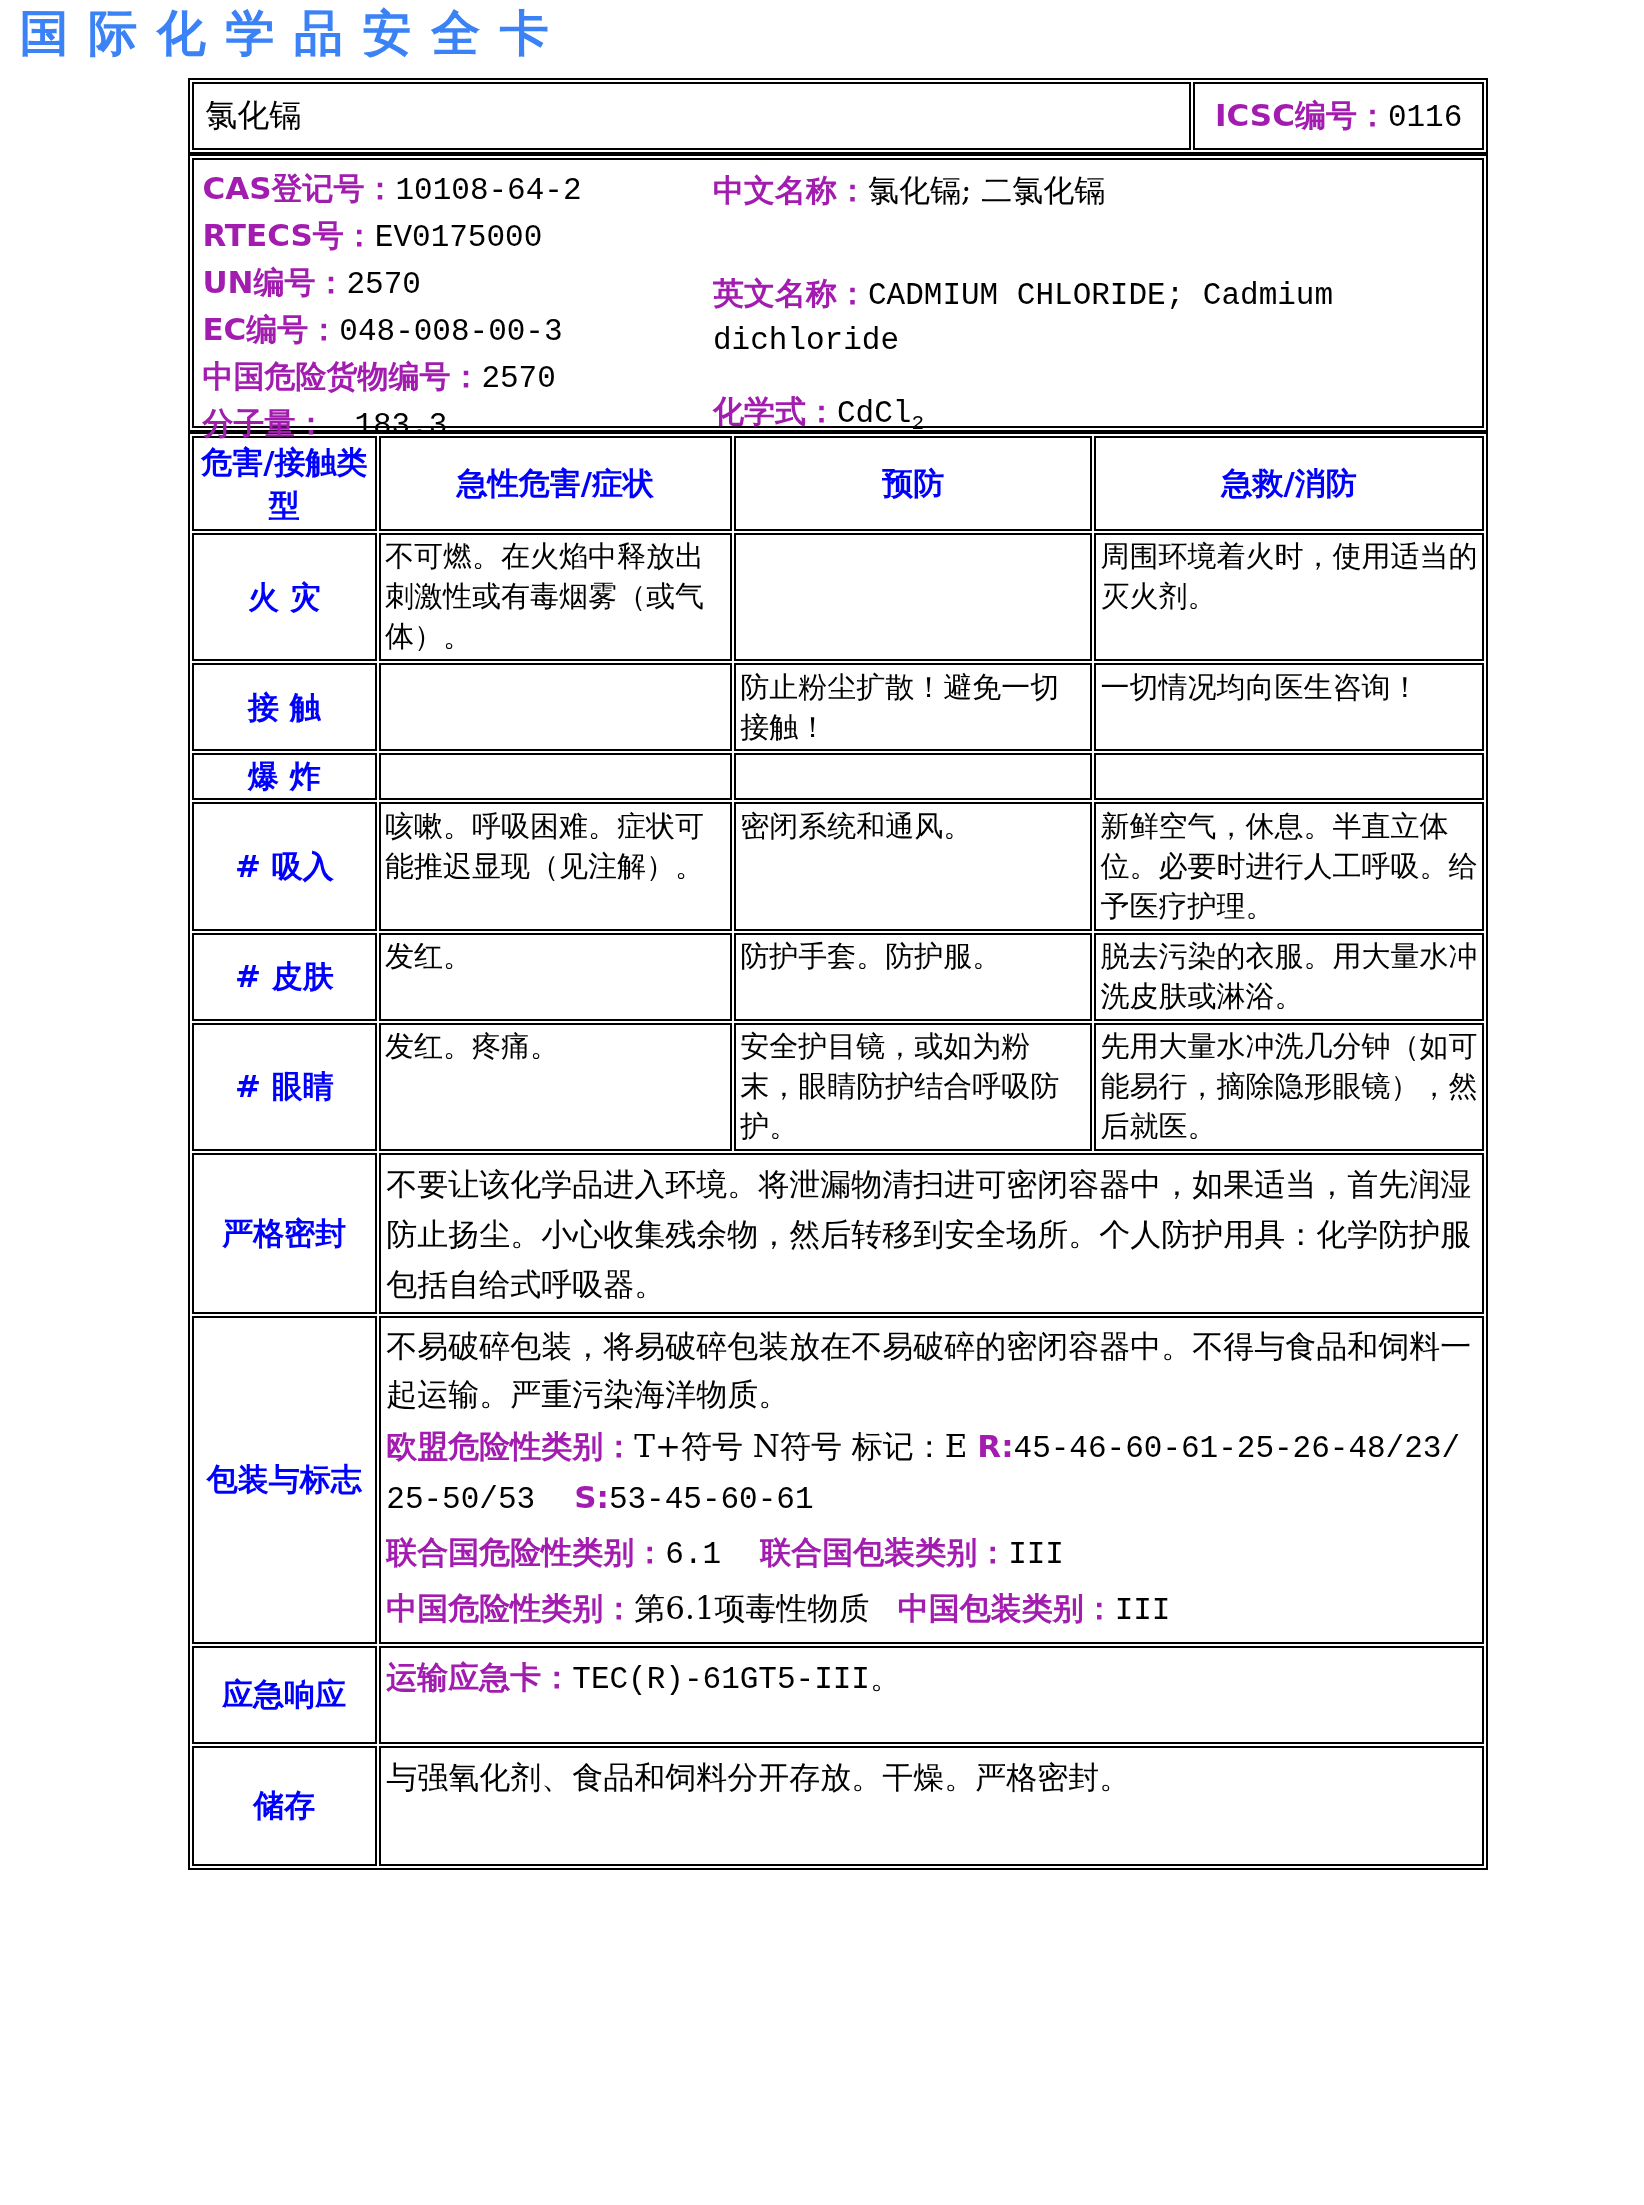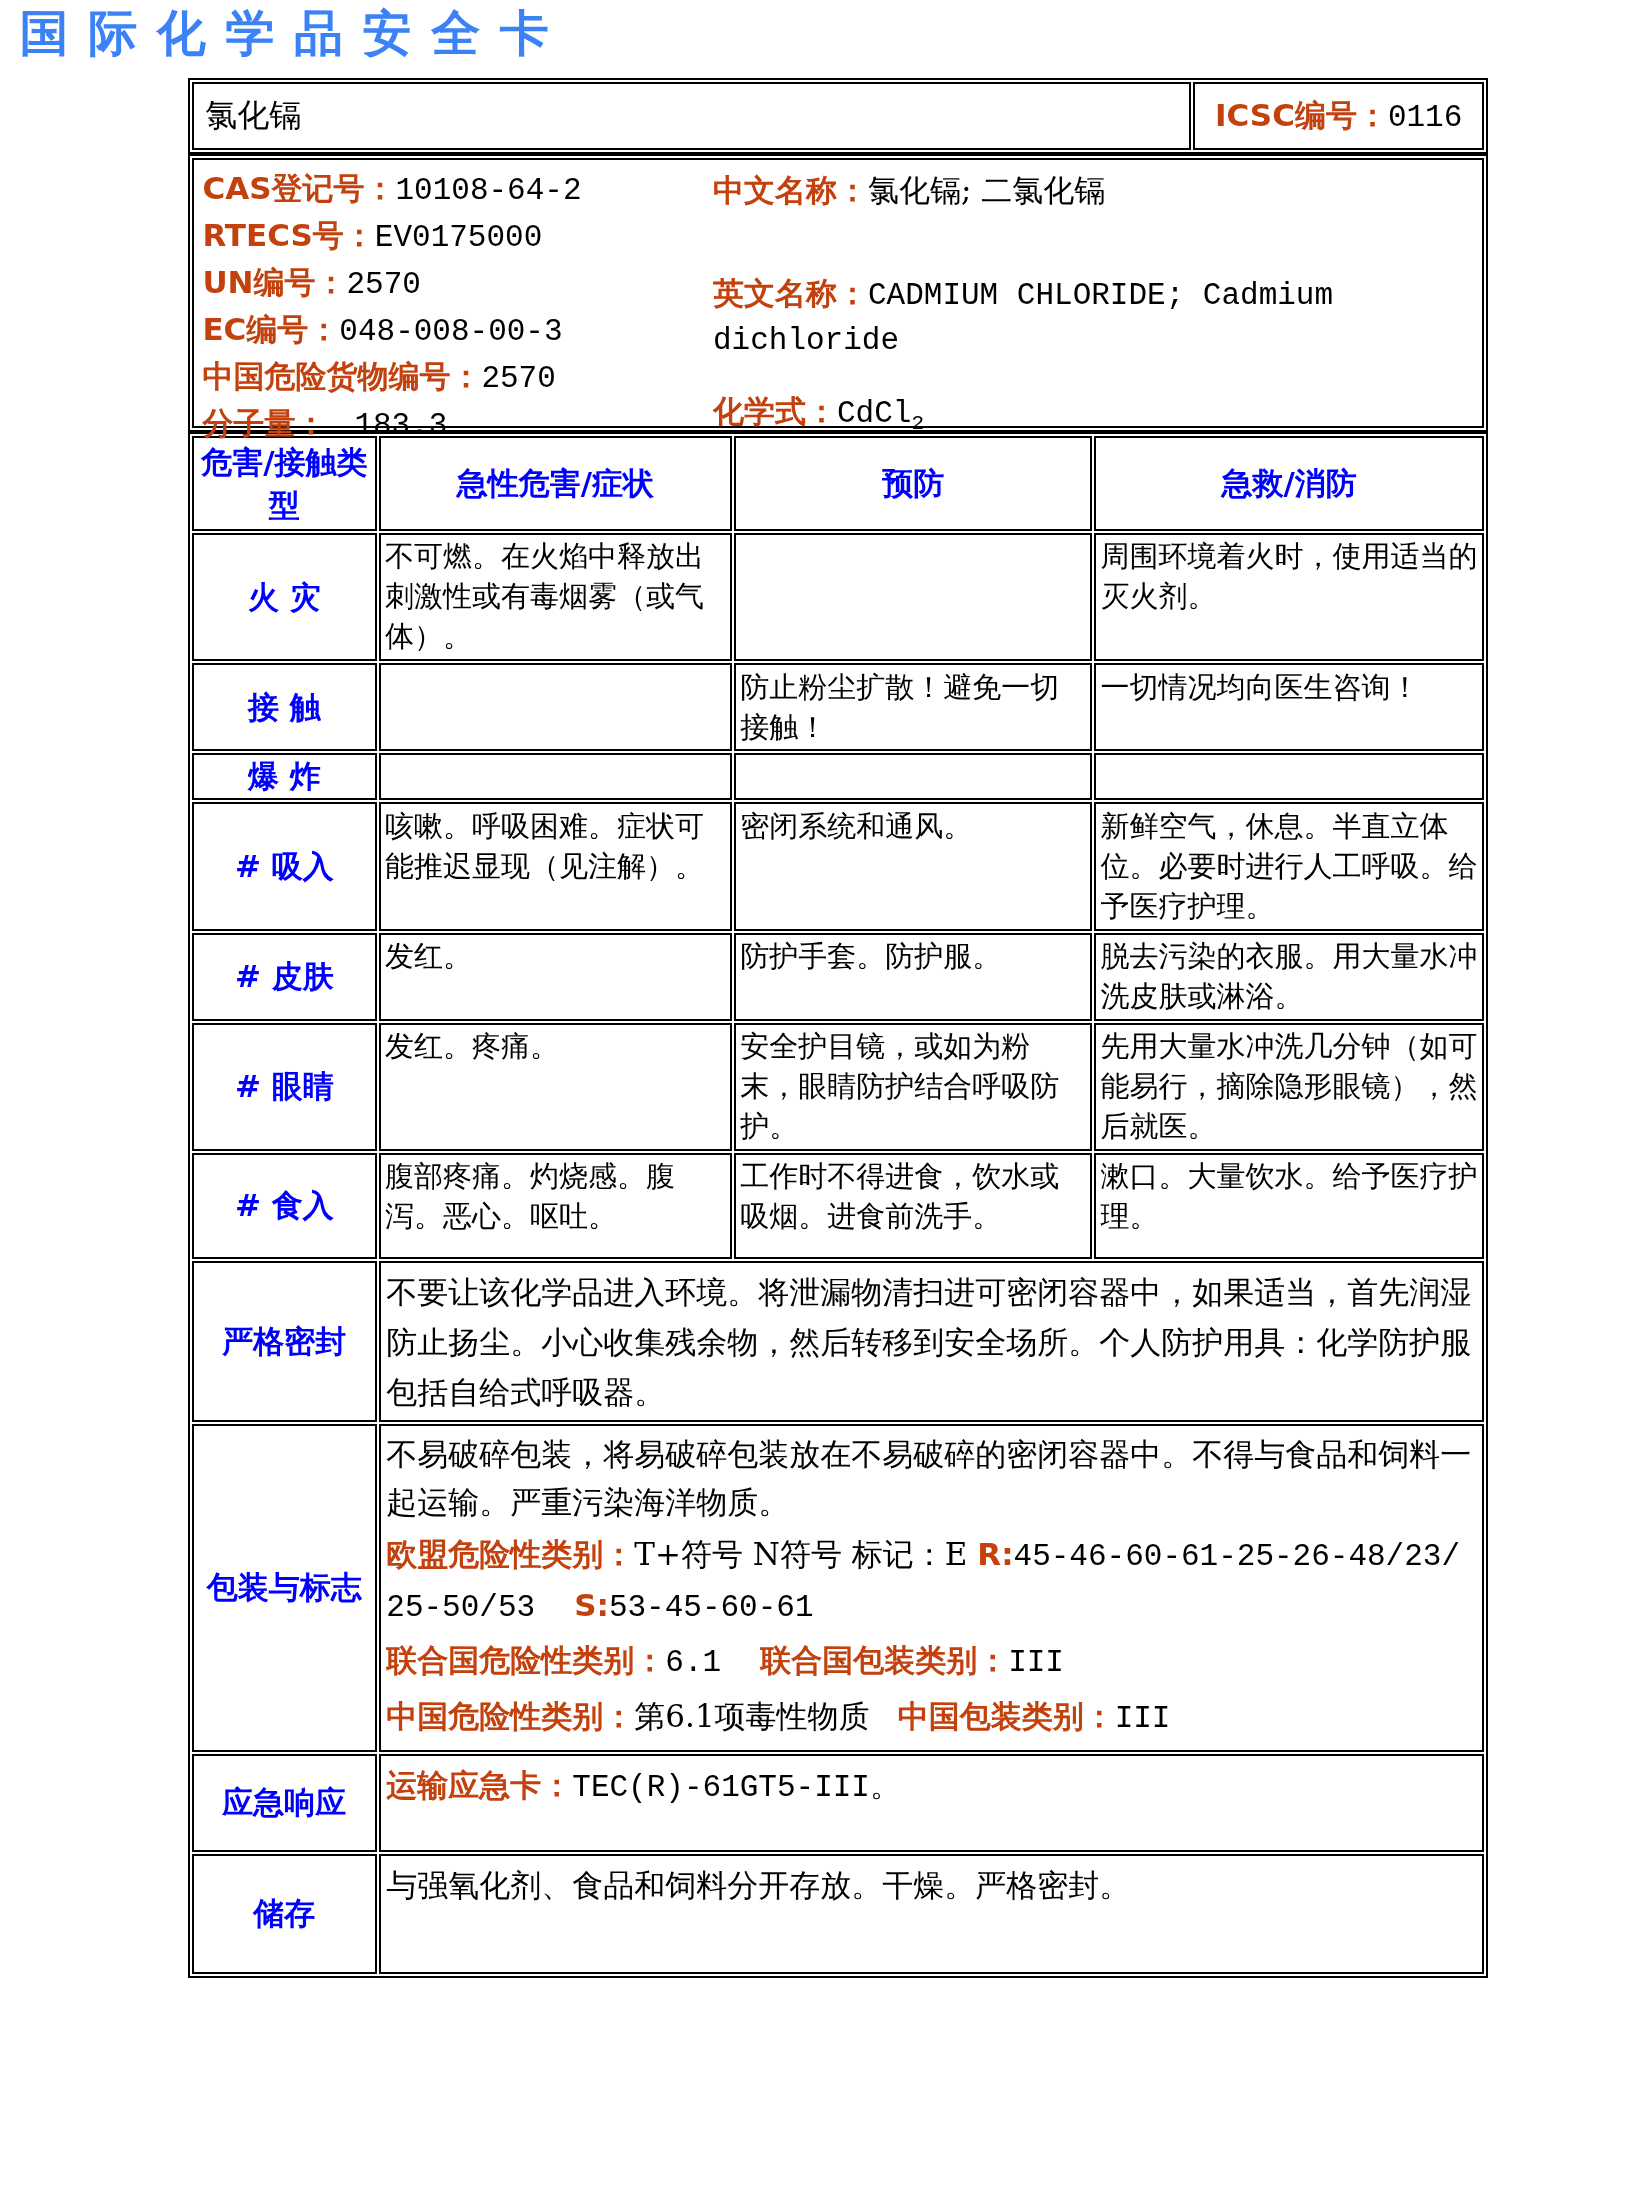--- a/index.html
+++ b/index.html
@@ -27,21 +27,21 @@
     border:2.1px solid #000;
     table-layout:fixed;
   }
   table.sec td{
     border:2.1px solid #000;
     background:#fff;
     vertical-align:middle;
   }
   .lbl{
     font-family:"DejaVu Sans","Liberation Sans",sans-serif;
-    font-weight:bold;color:#c2410c;
+    font-weight:bold;color:#a21caf;
   }
   .mono{font-family:"Liberation Mono","DejaVu Sans Mono",monospace;}
   
   .name-cell{height:62px;font-size:32px;padding-left:11.2px;}
   .icsc-cell{text-align:center;font-size:31px;}
   
   .id-cell{height:264px;position:relative;font-size:31px;padding-left:37px;}
   .id-left{position:absolute;left:8.4px;top:5.6px;line-height:45px;white-space:nowrap;}
   .id-right{position:absolute;left:519px;top:0;bottom:0;width:658px;}
   .id-cn{position:absolute;top:9.8px;left:0;width:100%;}
@@ -158,26 +158,20 @@
         <td class="txt">发红。</td>
         <td class="txt">防护手套。防护服。</td>
         <td class="txt">脱去污染的衣服。用大量水冲洗皮肤或淋浴。</td>
       </tr>
       <tr style="height:122px">
         <td class="lblcell"># 眼睛</td>
         <td class="txt">发红。疼痛。</td>
         <td class="txt">安全护目镜，或如为粉末，眼睛防护结合呼吸防护。</td>
         <td class="txt">先用大量水冲洗几分钟（如可能易行，摘除隐形眼镜），然后就医。</td>
       </tr>
-      <tr style="height:106px">
-        <td class="lblcell"># 食入</td>
-        <td class="txt">腹部疼痛。灼烧感。腹泻。恶心。呕吐。</td>
-        <td class="txt">工作时不得进食，饮水或吸烟。进食前洗手。</td>
-        <td class="txt">漱口。大量饮水。给予医疗护理。</td>
-      </tr>
       <tr style="height:141px">
         <td class="lblcell">严格密封</td>
         <td class="wide" colspan="3">不要让该化学品进入环境。将泄漏物清扫进可密闭容器中，如果适当，首先润湿防止扬尘。小心收集残余物，然后转移到安全场所。个人防护用具：化学防护服包括自给式呼吸器。</td>
       </tr>
       <tr style="height:299px">
         <td class="lblcell">包装与标志</td>
         <td class="wide pk" colspan="3">
           <p>不易破碎包装，将易破碎包装放在不易破碎的密闭容器中。不得与食品和饲料一起运输。严重污染海洋物质。</p>
           <p class="eu-line"><span class="lbl">欧盟危险性类别：</span><span>T+符号 N符号 标记：E </span><span class="lbl">R:</span><span class="mono">45-46-60-61-25-26-48/23/25-50/53</span><span class="lbl gap-l">S:</span><span class="mono">53-45-60-61</span></p>
           <p><span class="lbl">联合国危险性类别：</span><span class="mono">6.1</span><span class="lbl gap-l">联合国包装类别：</span><span class="mono">III</span></p>

